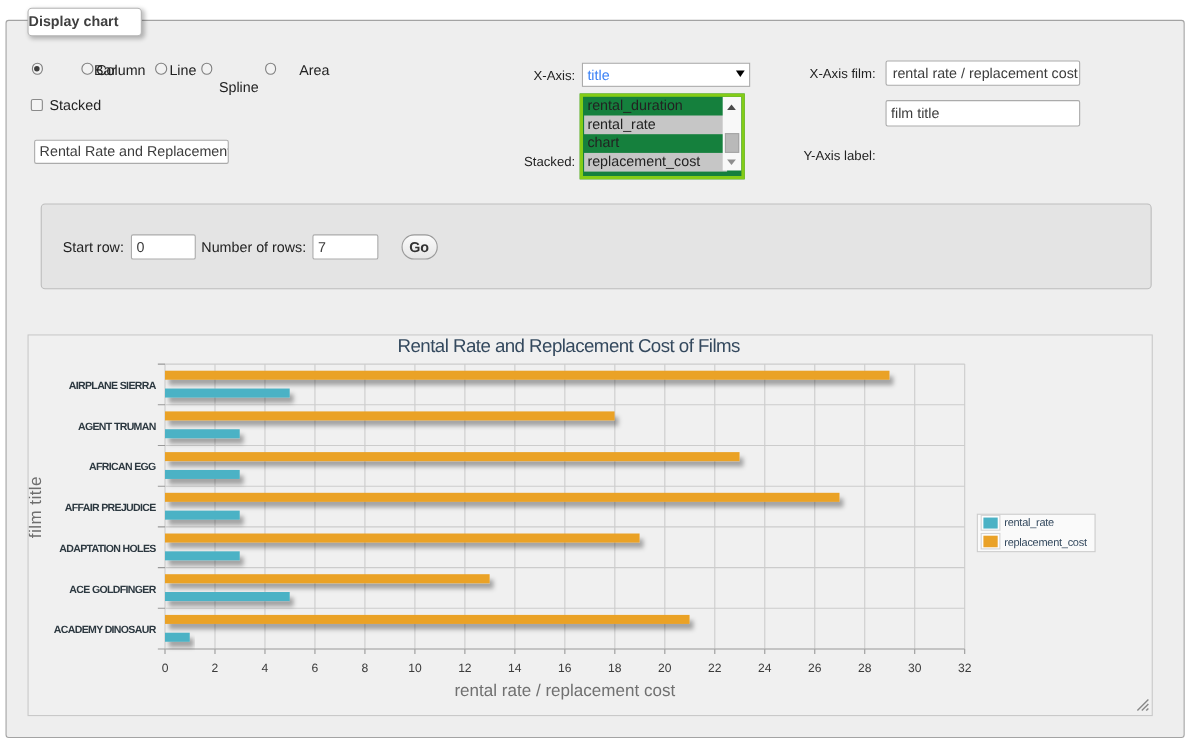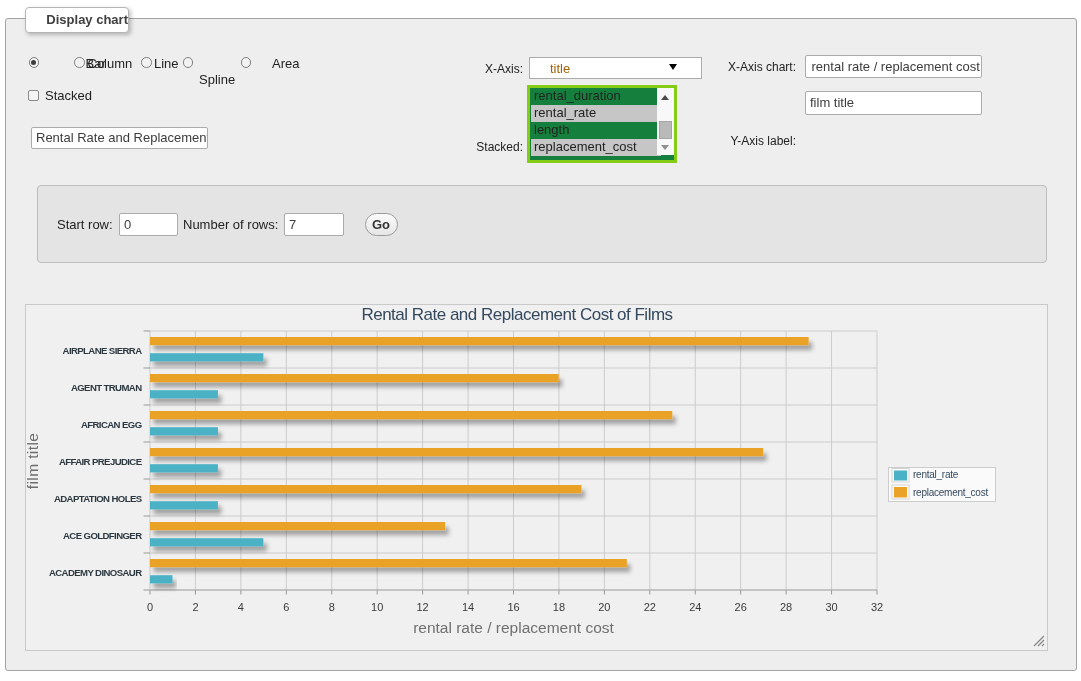--- a/index.html
+++ b/index.html
@@ -8,58 +8,58 @@
   .lbl { position:absolute; font-size:13px; color:#222; }
   .inp { position:absolute; background:#fff; border:1px solid #ababab; border-radius:2px; font-size:13px; color:#3c3c3c; padding-left:4px; display:flex; align-items:center; white-space:nowrap; overflow:hidden; }
   .radio { position:absolute; width:10.5px; height:10.5px; border:1px solid #7f7f7f; border-radius:50%; background:#f2f2f2; }
   .radio.on::after { content:""; position:absolute; left:1.75px; top:1.75px; width:5px; height:5px; border-radius:50%; background:#3d3d3d; }
 </style>
 </head>
 <body>
 
 <div class="abs" style="left:5px; top:18px; width:1072px; height:653px; background:#eeeeee; border:1px solid #a3a3a3; border-radius:3px;"></div>
 
-<div class="abs" style="left:25px; top:7px; width:104px; height:26px; background:#ffffff; border:1px solid #b5b5b5; border-radius:4px; box-shadow:2px 2px 4px rgba(0,0,0,0.25); font-size:13px; font-weight:bold; color:#3f3f3f; line-height:24px; text-align:right;">Display chart</div>
+<div class="abs" style="left:25px; top:7px; width:104px; height:26px; background:#ffffff; border:1px solid #b5b5b5; border-radius:4px; box-shadow:2px 2px 4px rgba(0,0,0,0.25); font-size:13px; font-weight:bold; color:#3f3f3f; line-height:24px; text-align:left;">Display chart</div>
 
 <div class="radio on" style="left:28.5px; top:57px;"></div>
 <div class="lbl" style="left:45.5px; top:56px;padding-left:40px;">Bar</div>
 <div class="radio" style="left:74px; top:57px;"></div>
 <div class="lbl" style="left:87.5px; top:56px;">Column</div>
 <div class="radio" style="left:141px; top:57px;"></div>
 <div class="lbl" style="left:154px; top:56px;">Line</div>
 <div class="radio" style="left:182.5px; top:57px;"></div>
 <div class="lbl" style="left:199px; top:72px;text-align:center;">Spline</div>
 <div class="radio" style="left:240.5px; top:57px;"></div>
 <div class="lbl" style="left:272px; top:56px;">Area</div>
 
 <div class="abs" style="left:28px; top:90px; width:11px; height:11px; border:1px solid #8a8a8a; border-radius:2px; background:#f4f4f4;"></div>
 <div class="lbl" style="left:45px; top:88px;">Stacked</div>
 
 <div class="inp" style="left:31px; top:126.5px; width:177px; height:22px;">Rental Rate and Replacement Cost of Films</div>
 
 <div class="lbl" style="left:433px; top:61.5px; width:90px; text-align:right; font-size:12px;">X-Axis:</div>
-<div class="inp" style="left:529px; top:57px; width:173px; height:22px; padding-left:20px; color:#a16207; border-radius:0;">title</div>
+<div class="inp" style="left:529px; top:57px; width:153px; height:22px; padding-left:4px; color:#3b82f6; border-radius:0;">title</div>
 <div class="abs" style="left:669px; top:64px; width:0; height:0; border-left:4.5px solid transparent; border-right:4.5px solid transparent; border-top:6px solid #000;"></div>
 
 <div class="abs" style="left:527px; top:85px; width:150px; height:78px; background:#15803d; border:3px solid #84cc16; overflow:hidden;">
   <div style="position:absolute; left:1px; top:0px; width:130px; font-size:13px; color:#222;">
     <div style="height:16.9px; padding-left:3px; line-height:16.9px;">rental_duration</div>
     <div style="height:16.9px; padding-left:3px; line-height:16.9px; background:#c6c6c6;">rental_rate</div>
-    <div style="height:16.9px; padding-left:3px; line-height:16.9px;">length</div>
+    <div style="height:16.9px; padding-left:3px; line-height:16.9px;">chart</div>
     <div style="height:16.9px; padding-left:3px; line-height:16.9px; background:#c6c6c6;">replacement_cost</div>
   </div>
   <div style="position:absolute; right:0; top:0; width:17px; height:67px; background:#f8f8f8;">
     <div style="position:absolute; left:4px; top:7px; width:0; height:0; border-left:4.5px solid transparent; border-right:4.5px solid transparent; border-bottom:5px solid #4a4a4a;"></div>
     <div style="position:absolute; left:2px; top:33px; width:13px; height:18px; background:#b9b9b9; border:1px solid #a5a5a5;"></div>
     <div style="position:absolute; left:4px; top:56.5px; width:0; height:0; border-left:4.5px solid transparent; border-right:4.5px solid transparent; border-top:5px solid #8f8f8f;"></div>
   </div>
 </div>
 <div class="lbl" style="left:433px; top:139.5px; width:90px; text-align:right; font-size:12px;">Stacked:</div>
 
-<div class="lbl" style="left:706px; top:60px; width:90px; text-align:right; font-size:12px;">X-Axis chart:</div>
+<div class="lbl" style="left:706px; top:60px; width:90px; text-align:right; font-size:12px;">X-Axis film:</div>
 <div class="inp" style="left:805px; top:54.5px; width:177px; height:23.5px; padding-left:5.5px;">rental rate / replacement cost</div>
 <div class="lbl" style="left:706px; top:96px; width:90px; text-align:right; font-size:12px;margin-top:38px;">Y-Axis label:</div>
 <div class="inp" style="left:805px; top:91px; width:177px; height:23.5px;">film title</div>
 
 <div class="abs" style="left:37px; top:185px; width:1010px; height:78px; background:#e4e4e4; border:1px solid #bdbdbd; border-radius:4px;"></div>
 <div class="lbl" style="left:57px; top:217px;">Start row:</div>
 <div class="inp" style="left:119px; top:213px; width:59px; height:23px;">0</div>
 <div class="lbl" style="left:183px; top:217px;">Number of rows:</div>
 <div class="inp" style="left:284px; top:213px; width:60px; height:23px;">7</div>
 <div class="abs" style="left:364.5px; top:213px; width:33px; height:23px; border:1px solid #9b9b9b; border-radius:11.5px; background:linear-gradient(#fbfbfb,#e6e6e6); font-size:13px; font-weight:bold; color:#333; text-align:center; line-height:21px;">Go</div>

